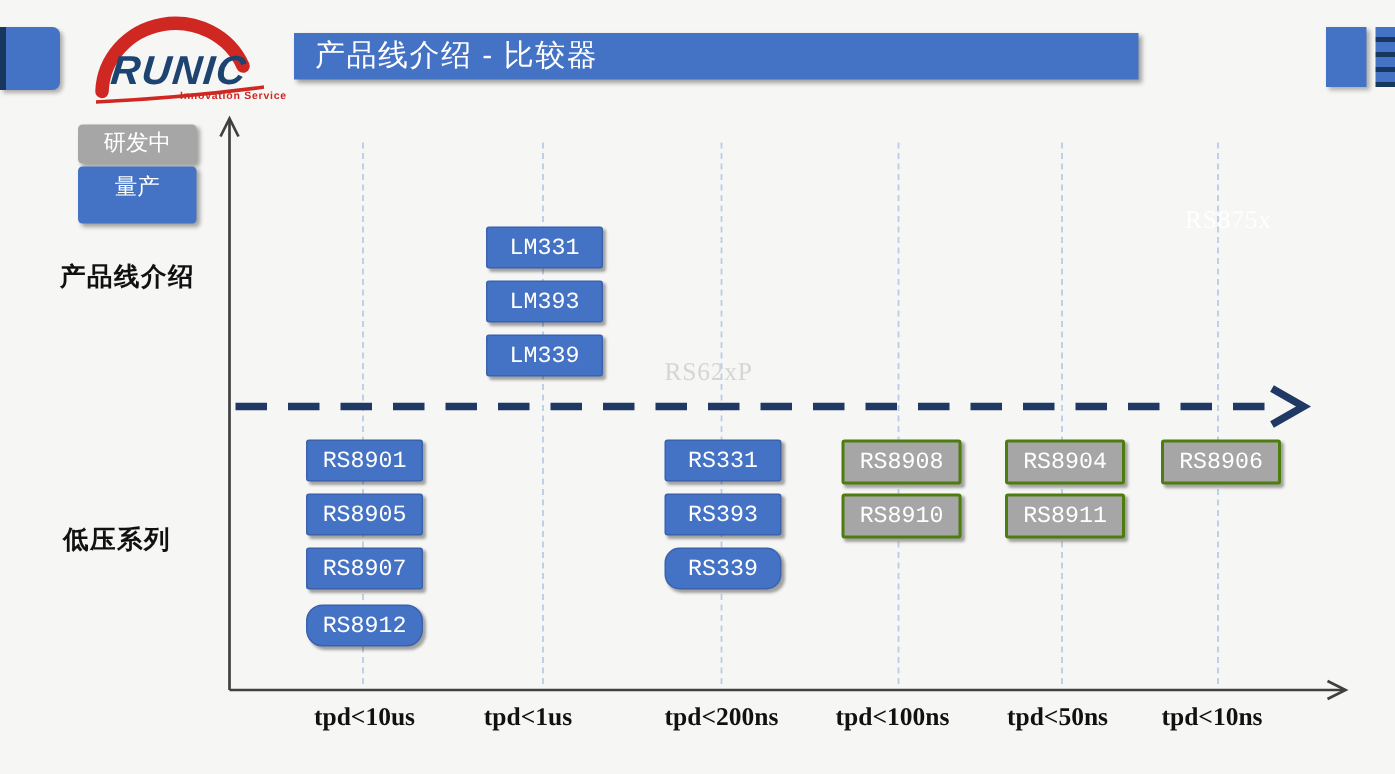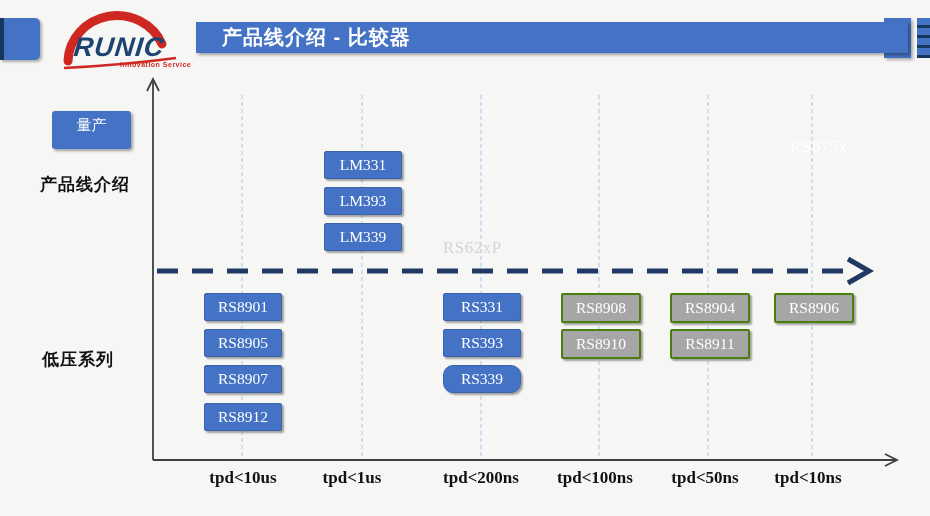--- a/index.html
+++ b/index.html
@@ -17,41 +17,41 @@
   .deco-right-stripes{position:absolute;left:917px;top:18px;width:13px;height:40px;
     background:repeating-linear-gradient(180deg,var(--blue) 0 7px,#17375E 7px 10px);}
   
   .logo{position:absolute;left:58px;top:8px;width:130px;height:62px;}
   .logo svg{position:absolute;left:0;top:0;}
   .logo-name{position:absolute;left:16px;top:24px;font-size:27px;font-weight:bold;font-style:italic;
     color:var(--logo-blue);letter-spacing:1px;transform:skewX(-6deg);font-family:"Liberation Sans",sans-serif;}
   .logo-tagline{position:absolute;left:62px;top:53px;font-size:7px;font-weight:bold;color:var(--logo-red);
     letter-spacing:.5px;white-space:nowrap;}
   
-  .title-bar{position:absolute;left:196px;top:22px;width:712px;height:31px;background:var(--blue);
-    color:#fff;font-size:20px;font-weight:bold;line-height:31px;padding-left:26px;box-sizing:border-box;
+  .title-bar{position:absolute;left:196px;top:22px;width:563px;height:31px;background:var(--blue);
+    color:#fff;font-size:20px;font-weight:normal;line-height:31px;padding-left:14px;box-sizing:border-box;
     box-shadow:2px 2px 3px rgba(0,0,0,.35);letter-spacing:1px;}
   
   .legend-box{position:absolute;left:52px;width:79px;color:#fff;font-size:15px;text-align:center;
     border-radius:3px;box-shadow:2px 2px 3px rgba(0,0,0,.35);}
   .legend-dev{top:83px;height:26px;line-height:26px;background:var(--gray);}
   .legend-prod{top:111px;height:38px;line-height:27px;background:var(--blue);}
   
   .group-label{position:absolute;font-size:17px;font-weight:bold;color:#111;letter-spacing:1px;}
   .group-high{left:40px;top:173px;}
   .group-low{left:42px;top:348px;}
   
   svg.chart{position:absolute;left:0;top:0;}
   line.gridline{stroke:var(--grid);stroke-width:1.2;stroke-dasharray:4 3;}
   .axis{stroke:var(--axis);stroke-width:1.8;fill:none;}
   .dash-line{stroke:var(--navy);stroke-width:5;stroke-dasharray:21 14;}
   .dash-arrow{stroke:var(--navy);stroke-width:5;fill:none;}
   
   .chip{position:absolute;width:76px;height:26px;line-height:26px;text-align:center;color:#fff;
-    font-family:Liberation Serif, serif;font-size:15.5px;border-radius:2px;
+    font-family:Liberation Mono, monospace;font-size:15.5px;border-radius:2px;
     box-shadow:2px 2px 2px rgba(0,0,0,.35);}
   .chip.prod{background:var(--blue);border:1px solid #3B63AD;}
   .chip.dev{background:var(--gray);border:2px solid #4d7c0f;}
   
   .tick{position:absolute;top:468px;width:130px;text-align:center;font-family:"Liberation Serif",serif;
     font-weight:bold;font-size:17px;color:#111;}
   
   .wm{position:absolute;font-family:"Liberation Serif",serif;font-size:17px;letter-spacing:.5px;}
   .wm-mid{left:443px;top:238px;color:rgba(160,160,160,.38);}
   .wm-top{left:790px;top:137px;color:rgba(255,255,255,.95);}
@@ -69,20 +69,21 @@
     <svg width="130" height="62">
       <path d="M10,53 A49,47 0 0 1 104,36" stroke="#CF2721" stroke-width="9" fill="none" stroke-linecap="round"></path>
       <path d="M6,60 Q65,57 118,50" stroke="#CF2721" stroke-width="2.5" fill="none"></path>
     </svg>
     <div class="logo-name">RUNIC</div>
     <div class="logo-tagline">Innovation Service</div>
   </div>
 
   <div class="title-bar">产品线介绍 - 比较器</div>
 
+  <div class="legend-box legend-dev">研发中</div>
   <div class="legend-box legend-prod">量产</div>
 
   <div class="group-label group-high">产品线介绍</div>
   <div class="group-label group-low">低压系列</div>
 
   <div class="wm wm-mid">RS62xP</div>
   <div class="wm wm-top">RS875x</div>
 
   <svg class="chart" width="930" height="516">
     <g id="gridlines">
@@ -101,21 +102,21 @@
     <path class="dash-arrow" d="M848,259 L869,271 L848,283"></path>
   </svg>
 
   <div id="chips">
       <div class="chip prod" style="left: 324px; top: 151px;">LM331</div>
       <div class="chip prod" style="left: 324px; top: 187px;">LM393</div>
       <div class="chip prod" style="left: 324px; top: 223px;">LM339</div>
       <div class="chip prod" style="left: 204px; top: 293px;">RS8901</div>
       <div class="chip prod" style="left: 204px; top: 329px;">RS8905</div>
       <div class="chip prod" style="left: 204px; top: 365px;">RS8907</div>
-      <div class="chip prod" style="left: 204px; top: 403px;">RS8912</div>
+      <div class="chip prod" style="left: 204px; top: 403px; border-radius: 11px;">RS8912</div>
       <div class="chip prod" style="left: 443px; top: 293px;">RS331</div>
       <div class="chip prod" style="left: 443px; top: 329px;">RS393</div>
       <div class="chip prod" style="left: 443px; top: 365px; border-radius: 10px;">RS339</div>
       <div class="chip dev" style="left: 561px; top: 293px;">RS8908</div>
       <div class="chip dev" style="left: 561px; top: 329px;">RS8910</div>
       <div class="chip dev" style="left: 670px; top: 293px;">RS8904</div>
       <div class="chip dev" style="left: 670px; top: 329px;">RS8911</div>
       <div class="chip dev" style="left: 774px; top: 293px;">RS8906</div>
     </div>
 

